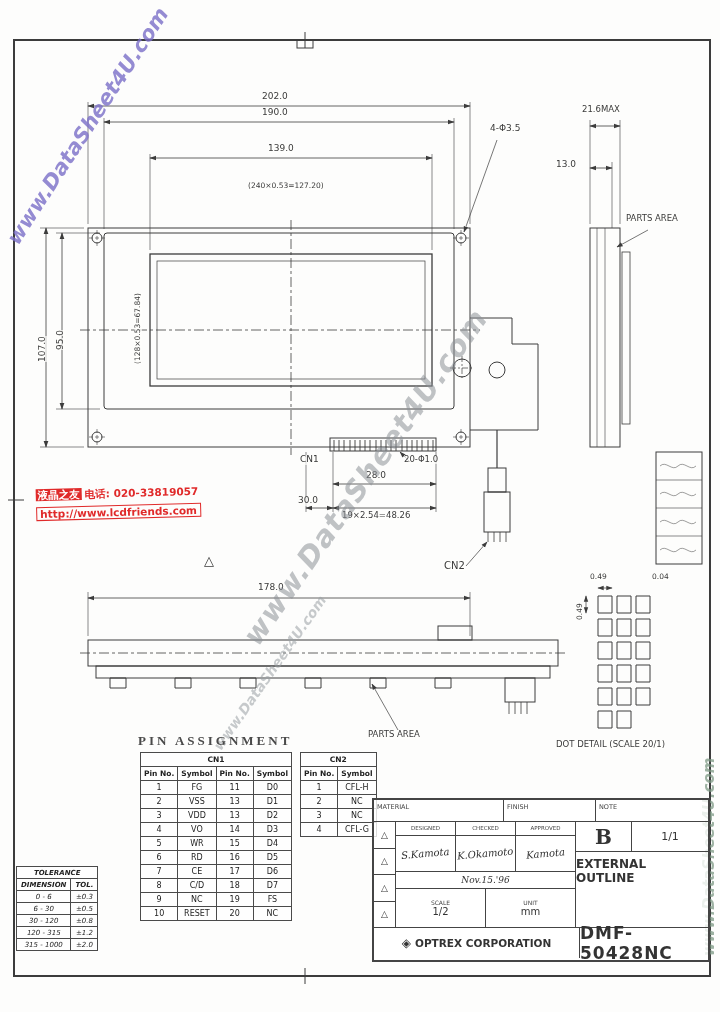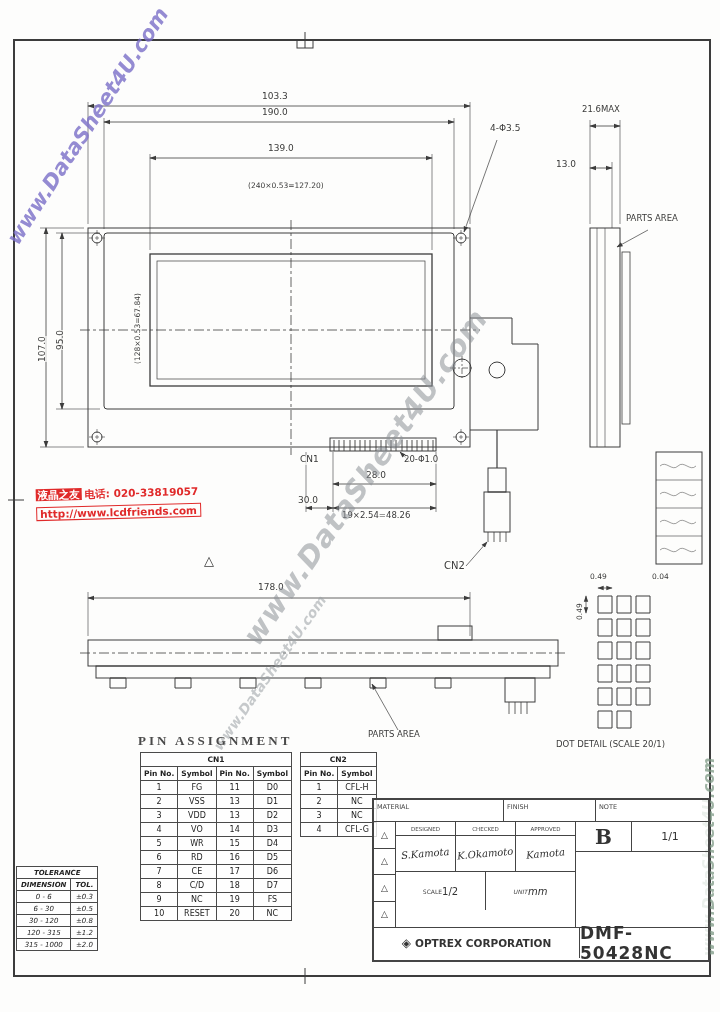--- a/index.html
+++ b/index.html
@@ -57,22 +57,22 @@
   .tb-sigheads{display:flex;height:14px;border-bottom:1px solid #444;}
   .tb-sigheads div{flex:1;border-right:1px solid #444;font-size:5.5px;display:flex;align-items:center;justify-content:center;color:#444;}
   .tb-sigheads div:last-child{border-right:none;}
   .tb-signames{display:flex;height:36px;border-bottom:1px solid #444;}
   .tb-signames div{flex:1;border-right:1px solid #444;display:flex;align-items:center;justify-content:center;}
   .tb-signames div:last-child{border-right:none;}
   .sig{font-family:"DejaVu Serif",serif;font-style:italic;font-size:10px;transform:rotate(-5deg);color:#2f2f2f;}
   .tb-date{height:18px;border-bottom:1px solid #444;display:flex;align-items:center;justify-content:center;
            font-family:"DejaVu Serif",serif;font-style:italic;font-size:9px;}
   .tb-su{display:flex;height:38px;}
-  .tb-su > div{flex:1;border-right:1px solid #444;display:flex;align-items:center;justify-content:center;}
-  .tb-su > div:last-child{border-right:none;font-style:italic;}
+  .tb-su > div{flex:1;border-right:1px solid #444;display:flex;flex-direction:column;align-items:center;justify-content:center;}
+  .tb-su > div:last-child{border-right:none;}
   .tb-su .tb-lab{font-size:6px;}
   .tb-su .val{font-size:10px;}
   .tb-right{width:132px;display:flex;flex-direction:column;}
   .tb-bsheet{display:flex;height:30px;border-bottom:1px solid #444;}
   .tb-b{width:56px;border-right:1px solid #444;display:flex;align-items:center;justify-content:center;
         font-family:"DejaVu Serif",serif;font-size:20px;font-weight:bold;}
   .tb-sheet{flex:1;display:flex;align-items:center;justify-content:center;font-size:11px;}
   .tb-series{height:38px;border-bottom:1px solid #444;display:flex;align-items:center;justify-content:center;
              font-size:11.5px;font-weight:bold;white-space:nowrap;}
   .tb-title{height:38px;display:flex;align-items:center;justify-content:center;font-size:12px;font-weight:bold;}
@@ -173,21 +173,21 @@
       </g>
 
       <g>
         <rect x="656" y="452" width="46" height="112"></rect>
         <path stroke-width=".6" d="M656 480h46M656 508h46M656 536h46"></path>
         <path stroke-width=".5" d="M660 466c6 -6 12 6 18 0c6 -6 12 6 18 0M660 494c6 -6 12 6 18 0c6 -6 12 6 18 0M660 522c6 -6 12 6 18 0c6 -6 12 6 18 0M660 550c6 -6 12 6 18 0c6 -6 12 6 18 0"></path>
       </g>
     </g>
   </svg>
 
-  <div class="lbl" style="left:262px;top:92px">103.3</div>
+  <div class="lbl" style="left:262px;top:92px">202.0</div>
   <div class="lbl" style="left:262px;top:108px">190.0</div>
   <div class="lbl" style="left:268px;top:144px">139.0</div>
   <div class="lbl small" style="left:248px;top:182px">(240×0.53=127.20)</div>
   <div class="lbl" style="left:490px;top:124px">4-Φ3.5</div>
   <div class="lbl med" style="left:582px;top:105px">21.6MAX</div>
   <div class="lbl" style="left:556px;top:160px">13.0</div>
   <div class="lbl med" style="left:626px;top:214px">PARTS AREA</div>
   <div class="lbl rot" style="left:38px;top:362px">107.0</div>
   <div class="lbl rot" style="left:56px;top:350px">95.0</div>
   <div class="lbl rot small" style="left:134px;top:364px">(128×0.53=67.84)</div>
@@ -379,36 +379,38 @@
           <div>
               <span class="sig">S.Kamota</span>
             </div>
           <div>
               <span class="sig">K.Okamoto</span>
             </div>
           <div>
               <span class="sig">Kamota</span>
             </div>
         </div>
+        <div class="tb-date">Nov.15.'96</div>
         <div class="tb-su">
           <div>
             <span class="tb-lab">SCALE</span>
             <span class="val">1/2</span>
           </div>
           <div>
             <span class="tb-lab">UNIT</span>
             <span class="val">mm</span>
           </div>
         </div>
       </div>
       <div class="tb-right">
         <div class="tb-bsheet">
           <div class="tb-b">B</div>
           <div class="tb-sheet">1/1</div>
         </div>
+        <div class="tb-title">EXTERNAL OUTLINE</div>
       </div>
     </div>
     <div class="tb-bottom">
       <div class="tb-company">
         <span class="tb-logo">◈</span>
         <span>OPTREX CORPORATION</span>
       </div>
       <div class="tb-dwg">DMF-50428NC</div>
     </div>
   </div>

